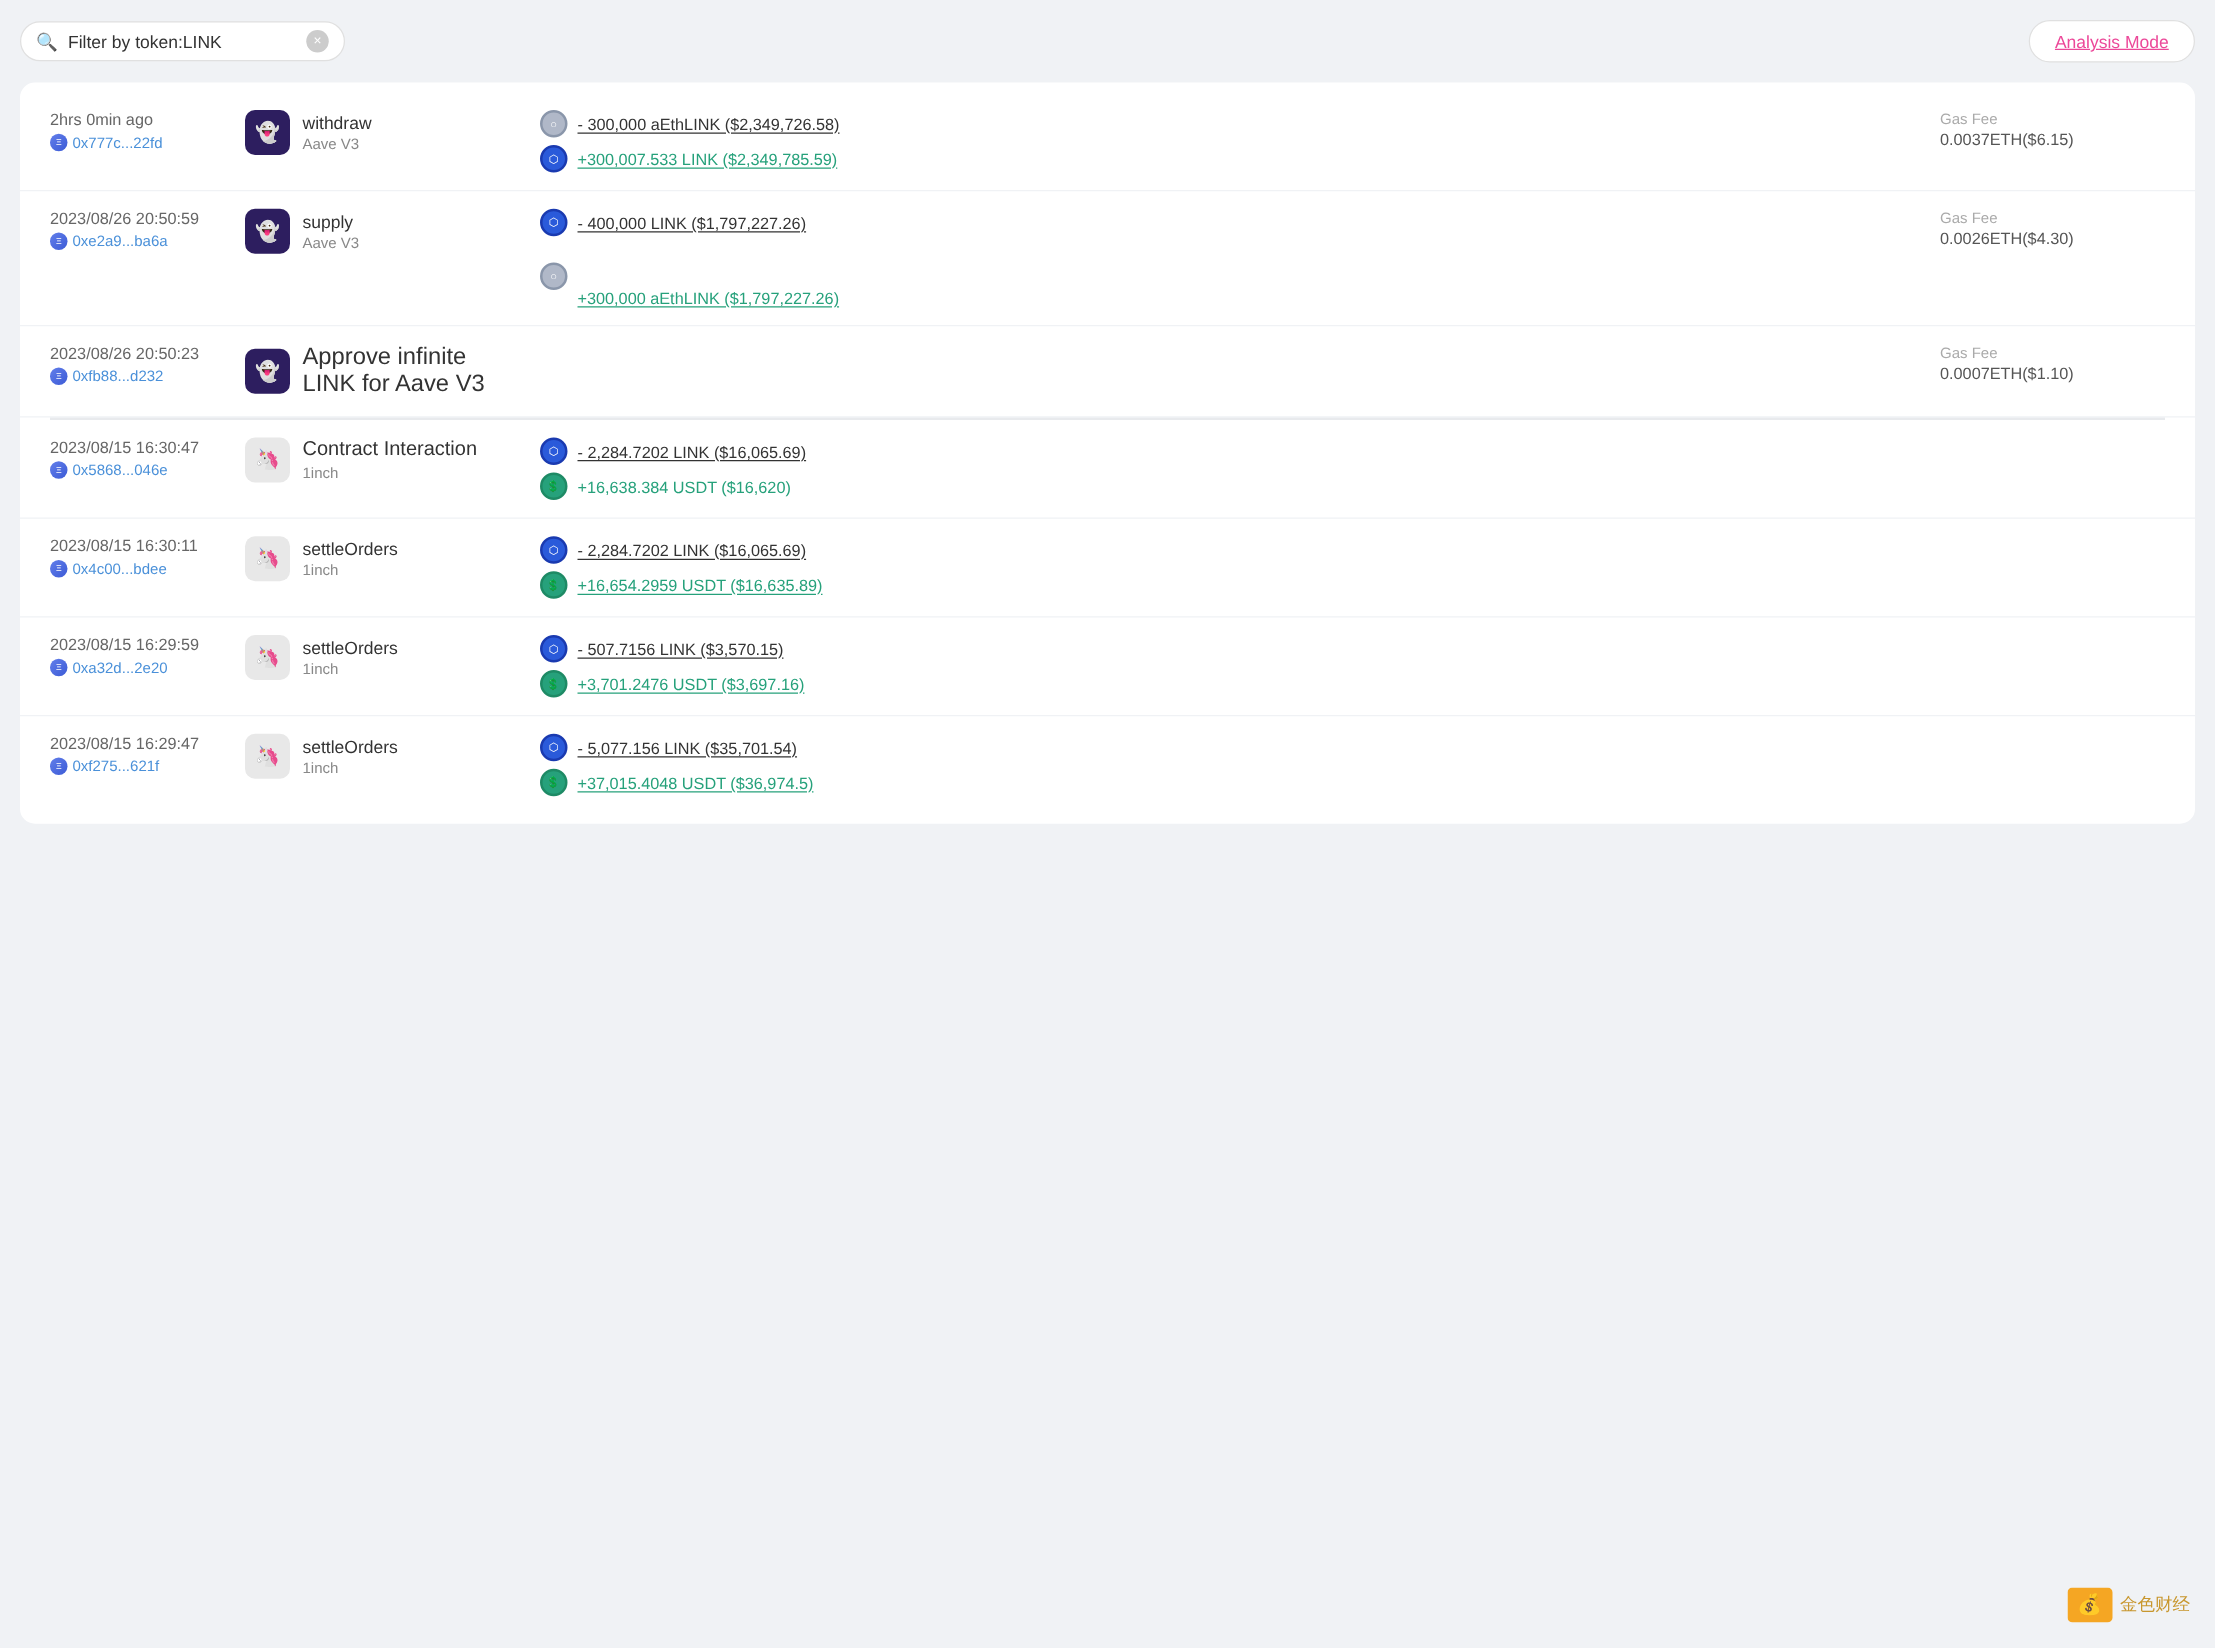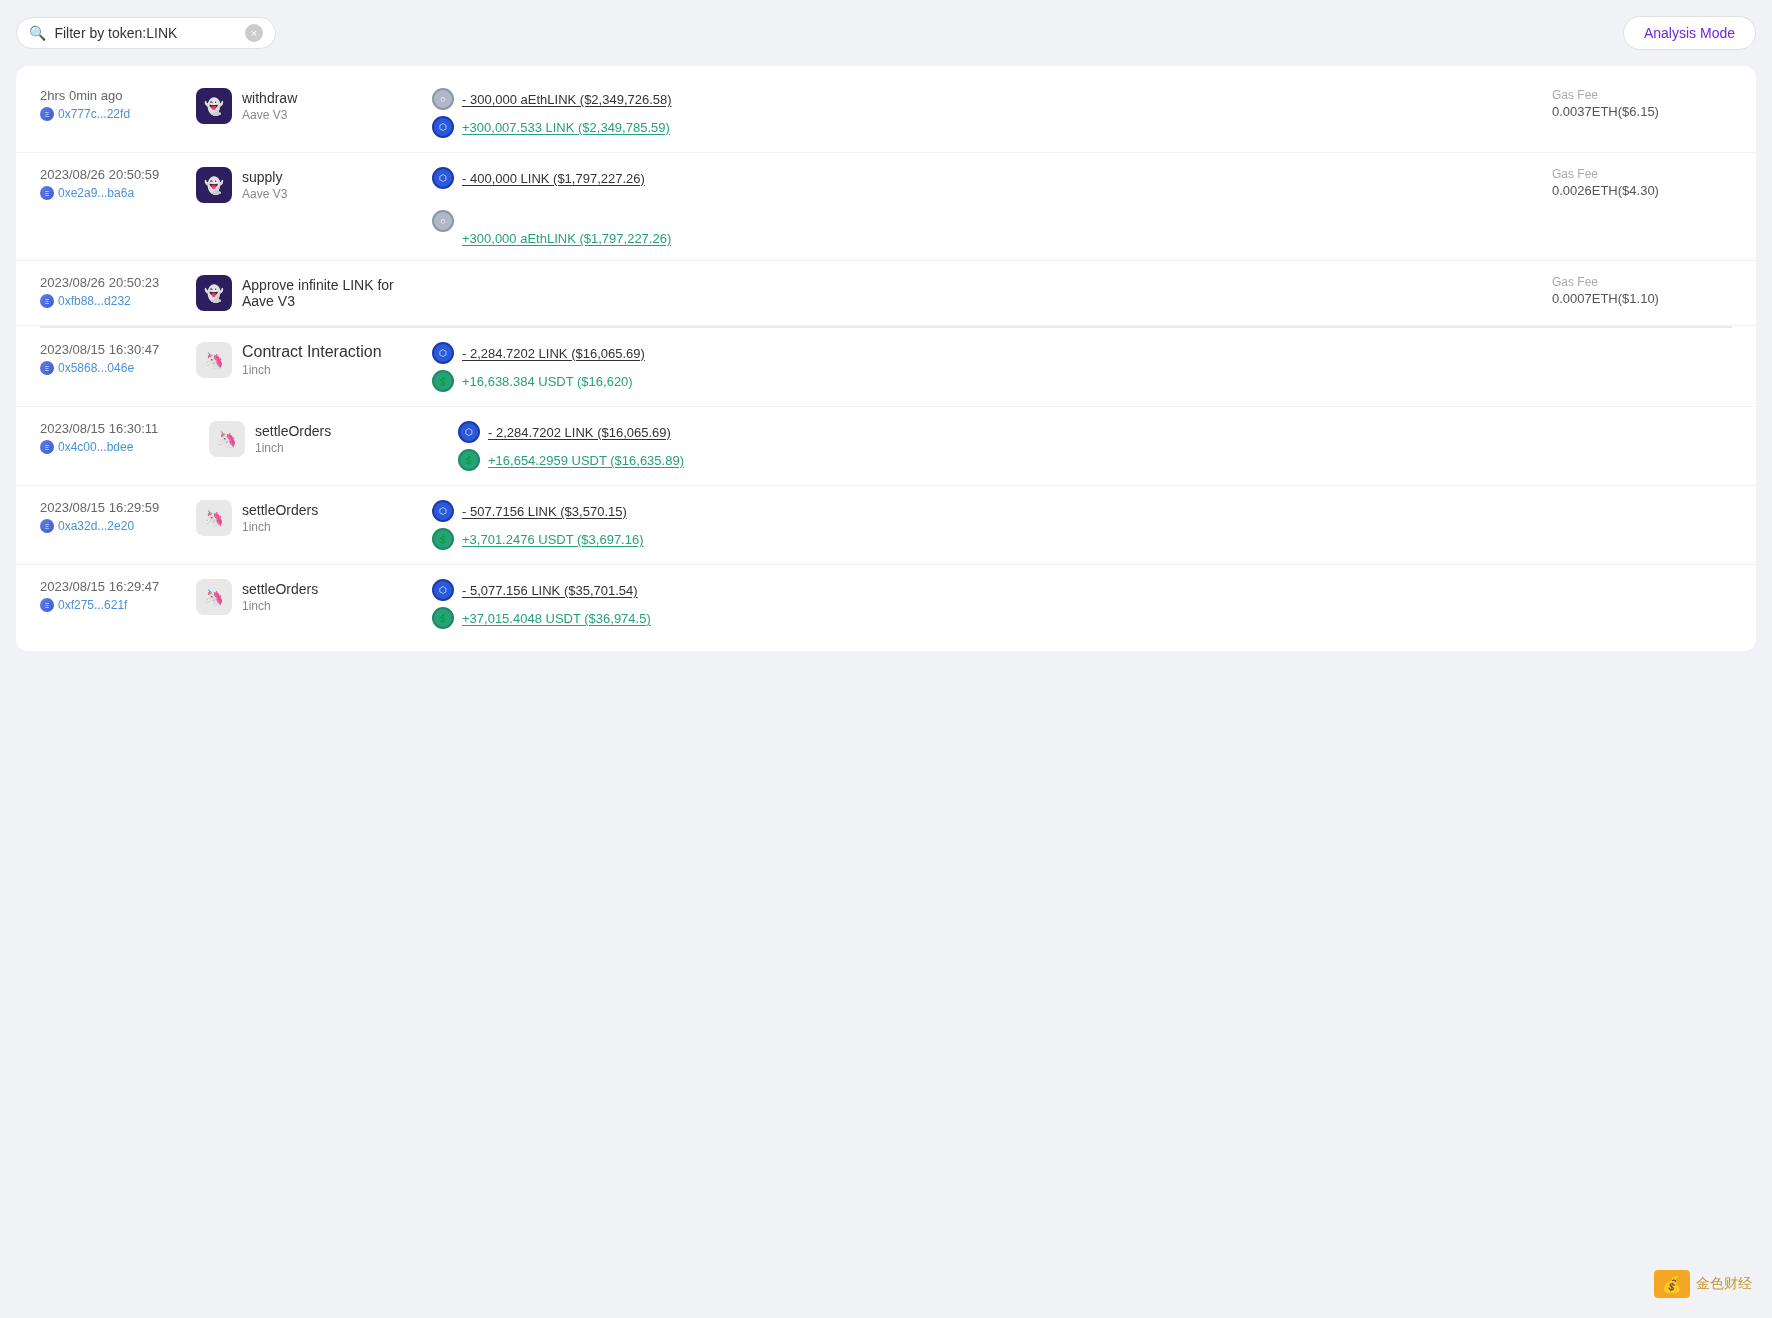--- a/index.html
+++ b/index.html
@@ -55,21 +55,22 @@
       font-size: 11px;
     }
 
     .analysis-btn {
       background: #fff;
       border: 1px solid #e0e0e0;
       border-radius: 20px;
       padding: 8px 20px;
       font-size: 14px;
       cursor: pointer;
-      color: #6d28d9;
+      color: #ec4899;
+      text-decoration: underline;
     }
 
     .main-card {
       background: #fff;
       border-radius: 12px;
       padding: 8px 0;
     }
 
     .group-divider {
       border: none;
@@ -181,21 +182,21 @@
       <div style="width: 140px; flex-shrink: 0;">
         <div style="font-size: 13px; color: rgb(102, 102, 102); margin-bottom: 4px;">2023/08/26 20:50:23</div>
         <div style="display: flex; align-items: center; gap: 4px; font-size: 12px; color: rgb(74, 144, 217); cursor: pointer;">
           <span style="width: 14px; height: 14px; border-radius: 50%; background: linear-gradient(135deg, rgb(98, 126, 234), rgb(60, 91, 214)); display: inline-flex; align-items: center; justify-content: center; color: white; font-size: 7px; flex-shrink: 0;">Ξ</span>
           <span>0xfb88...d232</span>
         </div>
       </div>
       <div style="display: flex; align-items: center; gap: 10px; flex-shrink: 0; width: 220px;">
         <div style="width: 36px; height: 36px; border-radius: 8px; background: rgb(45, 30, 95); display: flex; align-items: center; justify-content: center; font-size: 16px; flex-shrink: 0; color: white;">👻</div>
         <div>
-          <div style="font-size: 14px; color: rgb(51, 51, 51);">Approve infinite LINK for Aave V3</div>
+          <div style="font-size: 19px; color: rgb(51, 51, 51);">Approve infinite LINK for Aave V3</div>
         </div>
       </div>
       <div style="flex: 1 1 0%; display: flex; flex-direction: column; gap: 6px; justify-content: center;"></div>
       <div style="width: 180px; flex-shrink: 0; display: flex; flex-direction: column; align-items: flex-start; gap: 2px;">
         <div style="font-size: 12px; color: rgb(170, 170, 170);">Gas Fee</div>
         <div style="font-size: 13px; color: rgb(85, 85, 85);">0.0007ETH($1.10)</div>
       </div>
     </div>
     <hr class="group-divider">
     <div style="display: flex; align-items: flex-start; gap: 16px; padding: 14px 24px; border-bottom: 1px solid rgb(240, 242, 245);">
@@ -217,21 +218,21 @@
         <div style="display: flex; align-items: center; gap: 8px;">
           <div style="width: 22px; height: 22px; border-radius: 50%; flex-shrink: 0; display: flex; align-items: center; justify-content: center; font-size: 9px; color: white; background: rgb(42, 90, 218); border: 2px solid rgb(26, 58, 176);">⬡</div>
           <span style="font-size: 13px; color: rgb(51, 51, 51); text-decoration: underline; text-underline-offset: 2px;">- 2,284.7202 LINK ($16,065.69)</span>
         </div>
         <div style="display: flex; align-items: center; gap: 8px;">
           <div style="width: 22px; height: 22px; border-radius: 50%; flex-shrink: 0; display: flex; align-items: center; justify-content: center; font-size: 9px; color: white; background: rgb(38, 161, 123); border: 2px solid rgb(30, 138, 101);">💲</div>
           <span style="font-size: 13px; color: rgb(38, 161, 123); text-underline-offset: 2px;">+16,638.384 USDT ($16,620)</span>
         </div>
       </div>
     </div>
-    <div style="display: flex; align-items: flex-start; gap: 29px; padding: 14px 24px; border-bottom: 1px solid rgb(240, 242, 245);">
+    <div style="display: flex; align-items: flex-start; gap: 16px; padding: 14px 24px; border-bottom: 1px solid rgb(240, 242, 245);">
       <div style="width: 140px; flex-shrink: 0;">
         <div style="font-size: 13px; color: rgb(102, 102, 102); margin-bottom: 4px;">2023/08/15 16:30:11</div>
         <div style="display: flex; align-items: center; gap: 4px; font-size: 12px; color: rgb(74, 144, 217); cursor: pointer;">
           <span style="width: 14px; height: 14px; border-radius: 50%; background: linear-gradient(135deg, rgb(98, 126, 234), rgb(60, 91, 214)); display: inline-flex; align-items: center; justify-content: center; color: white; font-size: 7px; flex-shrink: 0;">Ξ</span>
           <span>0x4c00...bdee</span>
         </div>
       </div>
       <div style="display: flex; align-items: center; gap: 10px; flex-shrink: 0; width: 220px;">
         <div style="width: 36px; height: 36px; border-radius: 8px; background: rgb(232, 232, 232); display: flex; align-items: center; justify-content: center; font-size: 16px; flex-shrink: 0;">🦄</div>
         <div>

